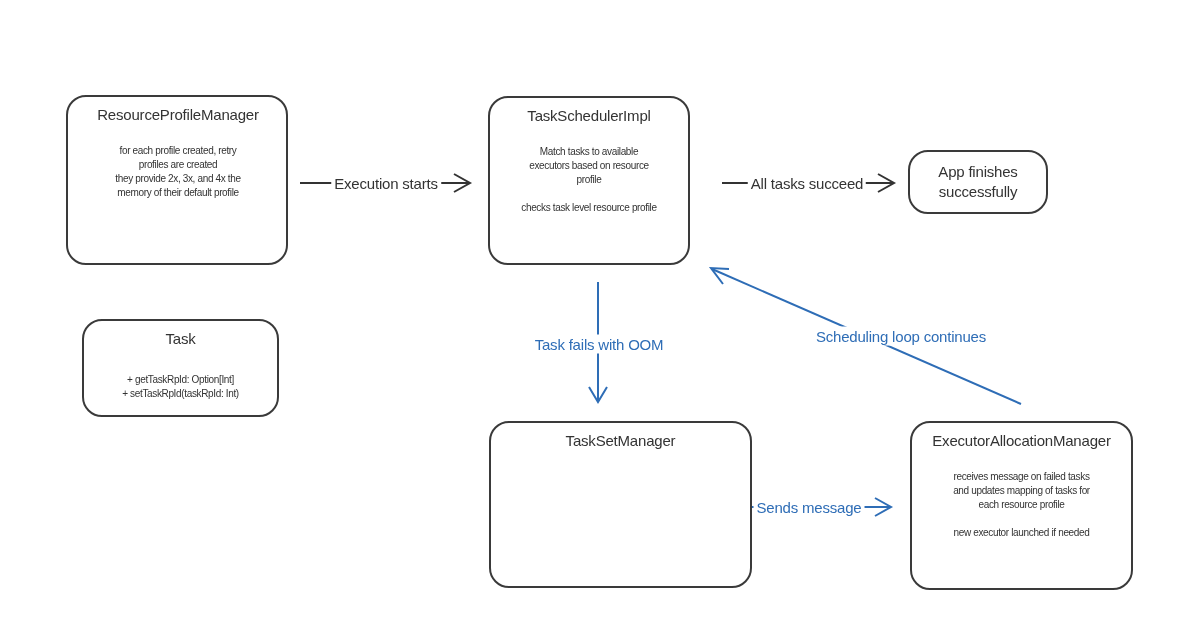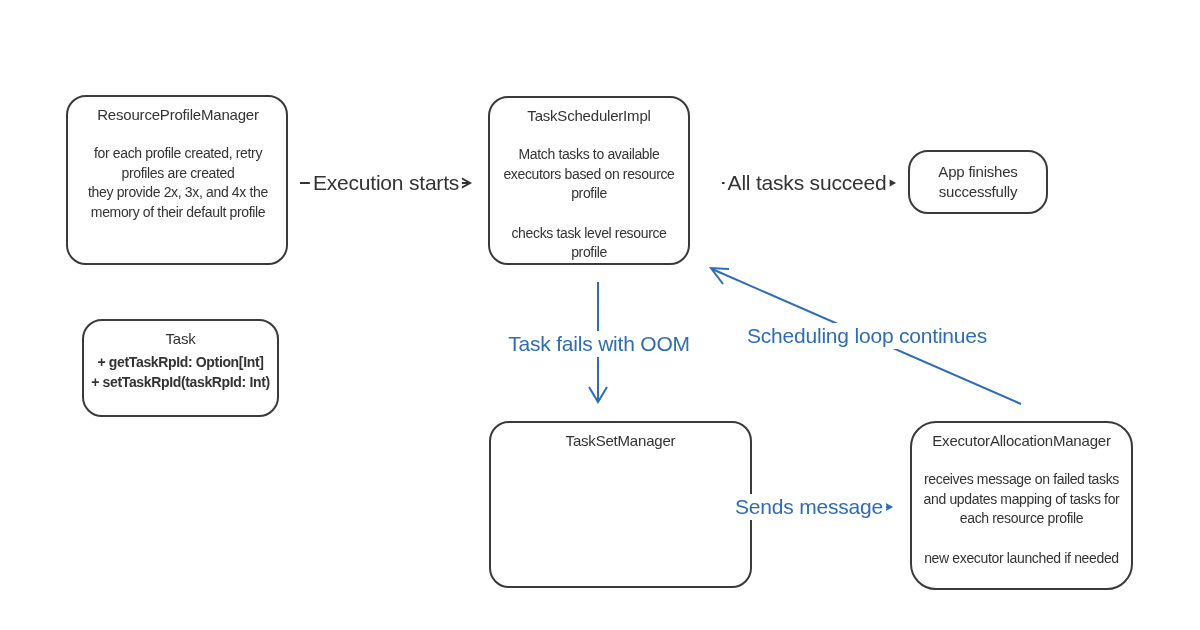--- a/index.html
+++ b/index.html
@@ -41,40 +41,40 @@
     text-align: center;
     padding: 8px 6px;
   }
   .node-title {
     font-size: 15px;
     line-height: 1.35;
     letter-spacing: -0.2px;
     white-space: pre-line;
   }
   .node-body {
-    font-size: 14px;
+    font-size: 10px;
     line-height: 1.4;
     letter-spacing: -0.35px;
     white-space: pre-line;
     margin-top: 19px;
     text-align: center;
   }
   .node.small {
     display: flex;
     align-items: center;
     justify-content: center;
     padding: 4px 12px;
   }
 
   .edge-label {
     position: absolute;
     transform: translate(-50%, -50%);
     background: #ffffff;
     white-space: nowrap;
-    font-size: 21px;
+    font-size: 15px;
     letter-spacing: -0.2px;
     padding: 1px 3px;
   }
   .edge-label.black { color: var(--ink, #333333); }
   .edge-label.blue  { color: var(--accent-blue, #2e6db6); }
 </style>
 </head>
 <body>
 
 <div class="canvas">
@@ -118,40 +118,40 @@
 
 checks task level resource profile</div>
   </div>
 
   <div class="node small" style="left:908px; top:150px; width:140px; height:64px;">
     <div class="node-title">App finishes successfully</div>
   </div>
 
   <div class="node" style="left:82px; top:319px; width:197px; height:98px;">
     <div class="node-title">Task</div>
-    <div class="node-body" style="margin-top:4px;font-weight:bold;">+ getTaskRpId: Option[Int]
+    <div class="node-body" style="margin-top:24px;">+ getTaskRpId: Option[Int]
 + setTaskRpId(taskRpId: Int)</div>
   </div>
 
   <div class="node" style="left:489px; top:421px; width:263px; height:167px;">
     <div class="node-title">TaskSetManager</div>
   </div>
 
-  <div class="node" style="left:910px; top:421px; width:223px; height:169px;border-radius:26px;">
+  <div class="node" style="left:910px; top:421px; width:223px; height:169px;">
     <div class="node-title">ExecutorAllocationManager</div>
     <div class="node-body">receives message on failed tasks
 and updates mapping of tasks for
 each resource profile
 
 new executor launched if needed</div>
   </div>
 
   <div class="edge-label black" style="left:386px; top:183px;">Execution starts</div>
 
   <div class="edge-label black" style="left:807px; top:183px;">All tasks succeed</div>
 
   <div class="edge-label blue" style="left:599px; top:344px;text-align:center;">Task fails with OOM</div>
 
   <div class="edge-label blue" style="left:809px; top:507px;">Sends message</div>
 
-  <div class="edge-label blue" style="left:867px; top:336px;">Scheduling loop continues</div>
+  <div class="edge-label blue" style="left:901px; top:336px;">Scheduling loop continues</div>
 
 </div>
 
 </body></html>

